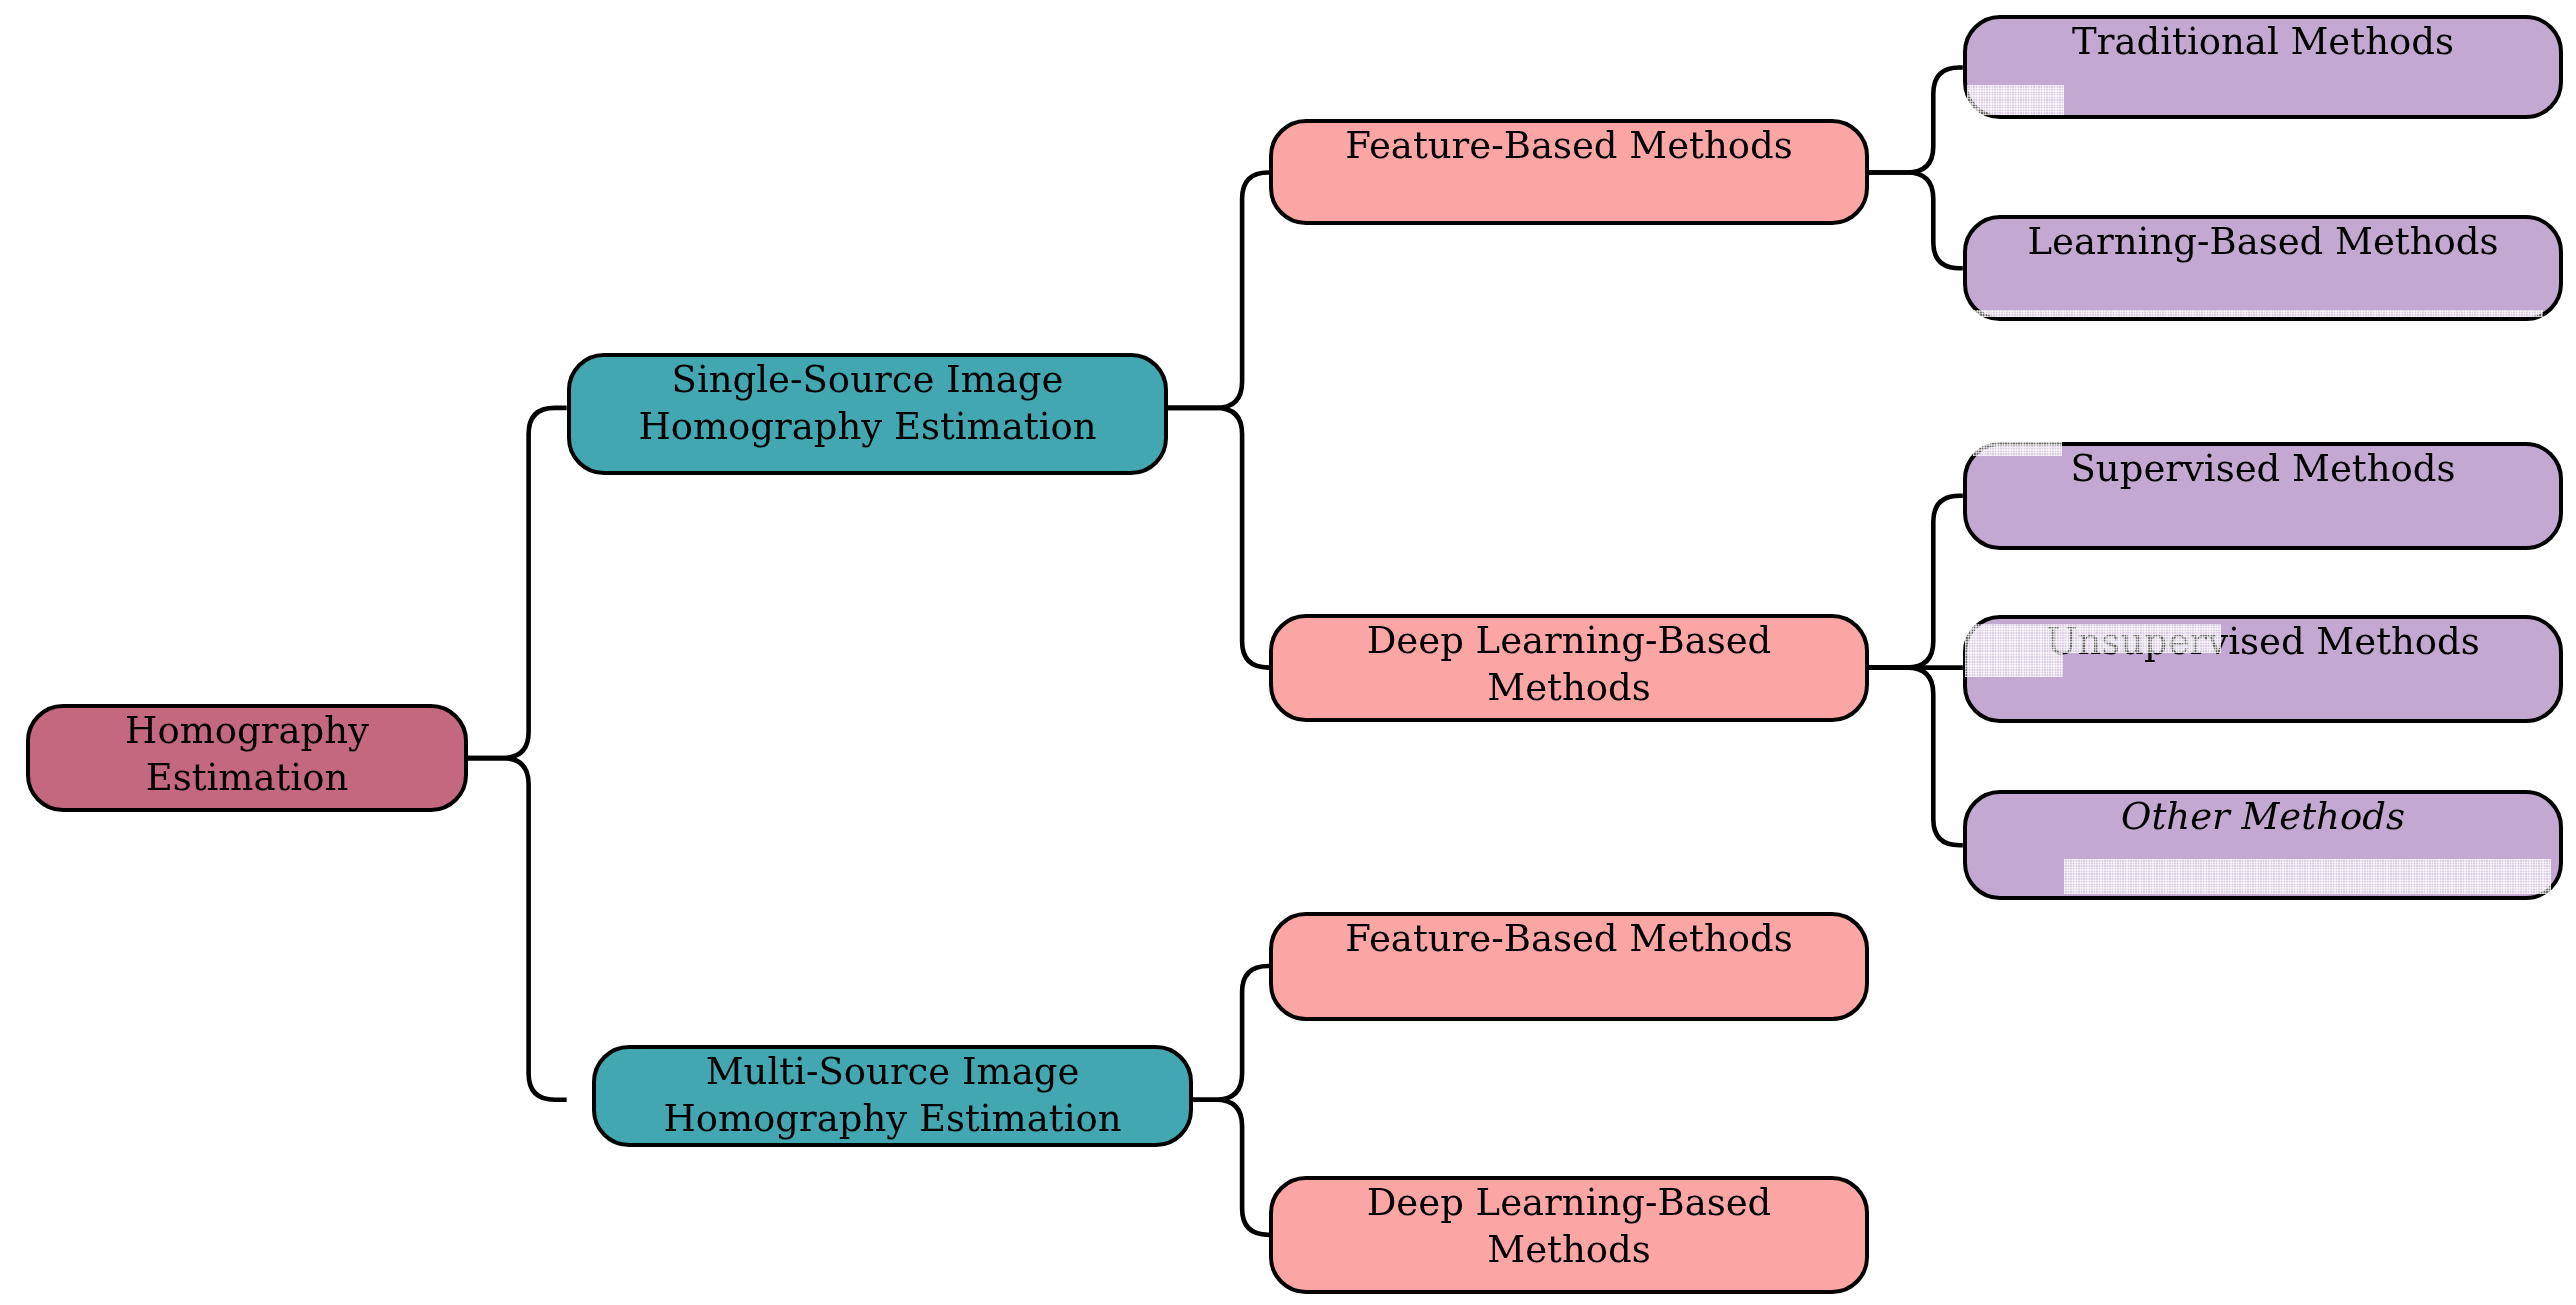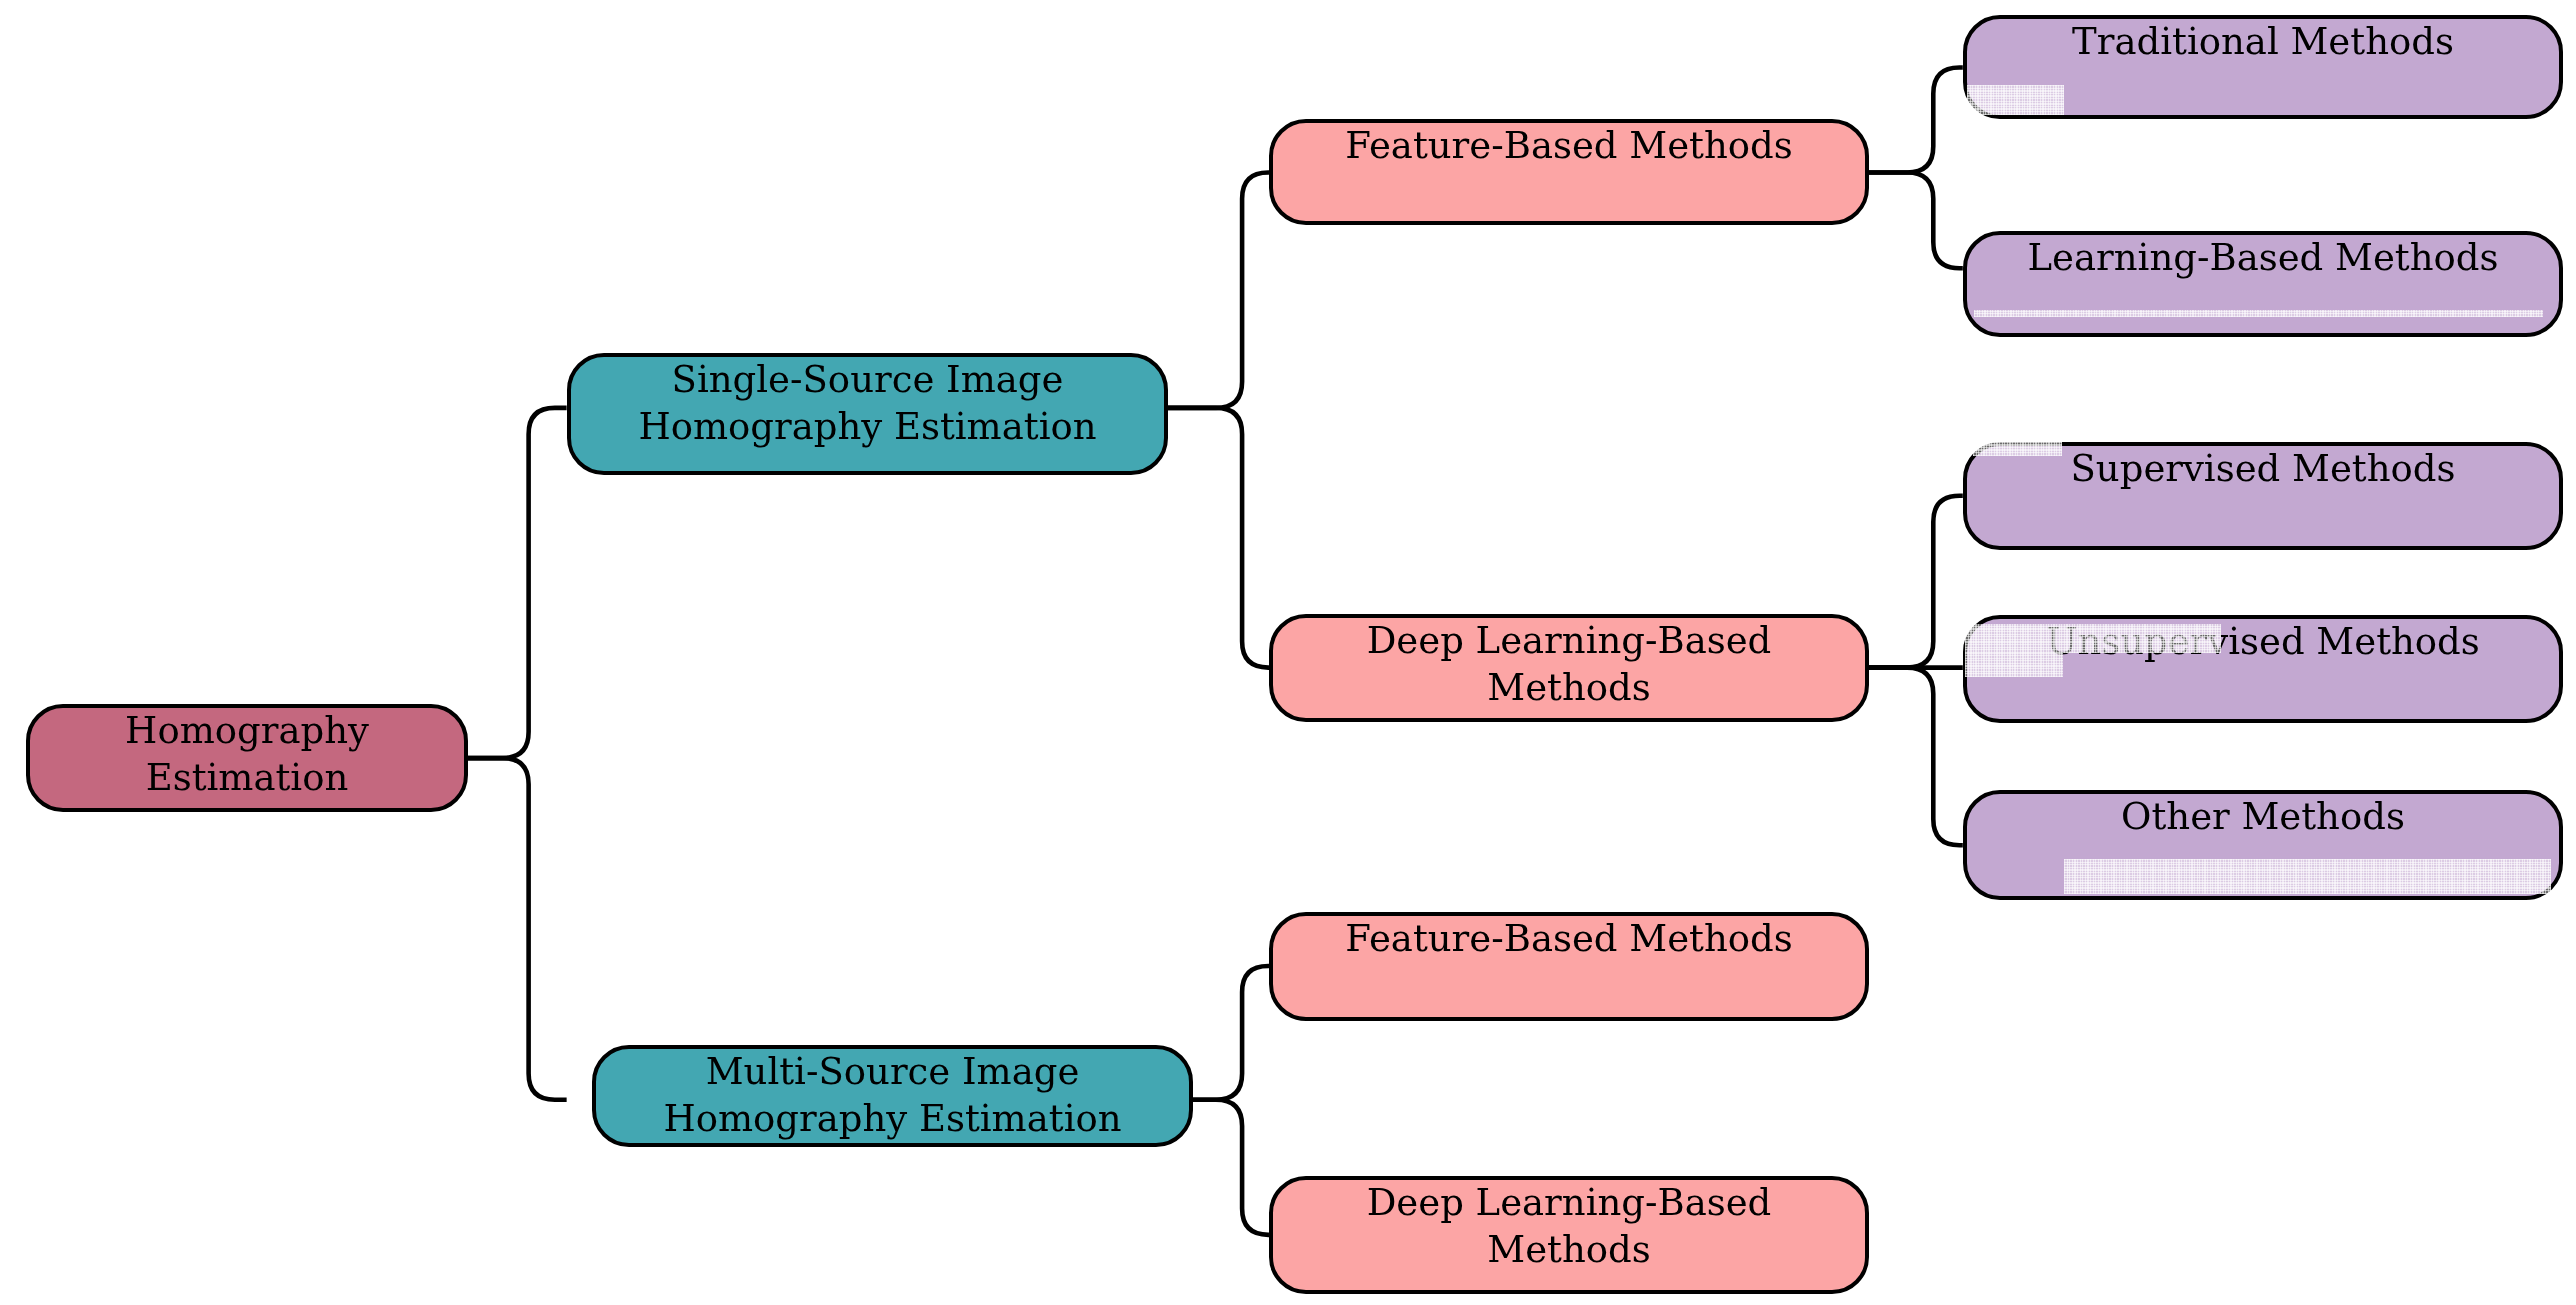--- a/index.html
+++ b/index.html
@@ -91,30 +91,30 @@
     <div class="node lv-level2" style="left: 1269px; top: 912px; width: 600px; height: 109px;">
       <span class="node-label">Feature-Based Methods</span>
     </div>
     <div class="node lv-level2" style="left: 1269px; top: 1176px; width: 600px; height: 118px;">
       <span class="node-label">Deep Learning-Based
 Methods</span>
     </div>
     <div class="node lv-level3" style="left: 1963px; top: 15px; width: 600px; height: 104px;">
       <span class="node-label">Traditional Methods</span>
     </div>
-    <div class="node lv-level3" style="left: 1963px; top: 215px; width: 600px; height: 106px; margin-top: 16px;">
+    <div class="node lv-level3" style="left: 1963px; top: 215px; width: 600px; height: 106px;">
       <span class="node-label">Learning-Based Methods</span>
     </div>
     <div class="node lv-level3" style="left: 1963px; top: 442px; width: 600px; height: 108px;">
       <span class="node-label">Supervised Methods</span>
     </div>
     <div class="node lv-level3" style="left: 1963px; top: 615px; width: 600px; height: 108px;">
       <span class="node-label">Unsupervised Methods</span>
     </div>
-    <div class="node lv-level3" style="left: 1963px; top: 790px; width: 600px; height: 110px;">
+    <div class="node lv-level3" style="left: 1963px; top: 790px; width: 600px; height: 110px; font-style: italic;">
       <span class="node-label">Other Methods</span>
     </div>
     <div class="patch" style="left: 1967px; top: 85px; width: 97px; height: 30px;"></div>
     <div class="patch" style="left: 1974px; top: 310px; width: 569px; height: 6.6px;"></div>
     <div class="patch" style="left: 1973px; top: 442px; width: 89px; height: 14.4px;"></div>
     <div class="patch" style="left: 1965px; top: 624px; width: 256px; height: 29px;"></div>
     <div class="patch" style="left: 1965px; top: 653px; width: 98px; height: 23.6px;"></div>
     <div class="patch" style="left: 2064px; top: 859px; width: 487px; height: 35px;"></div>
   </div>
 

